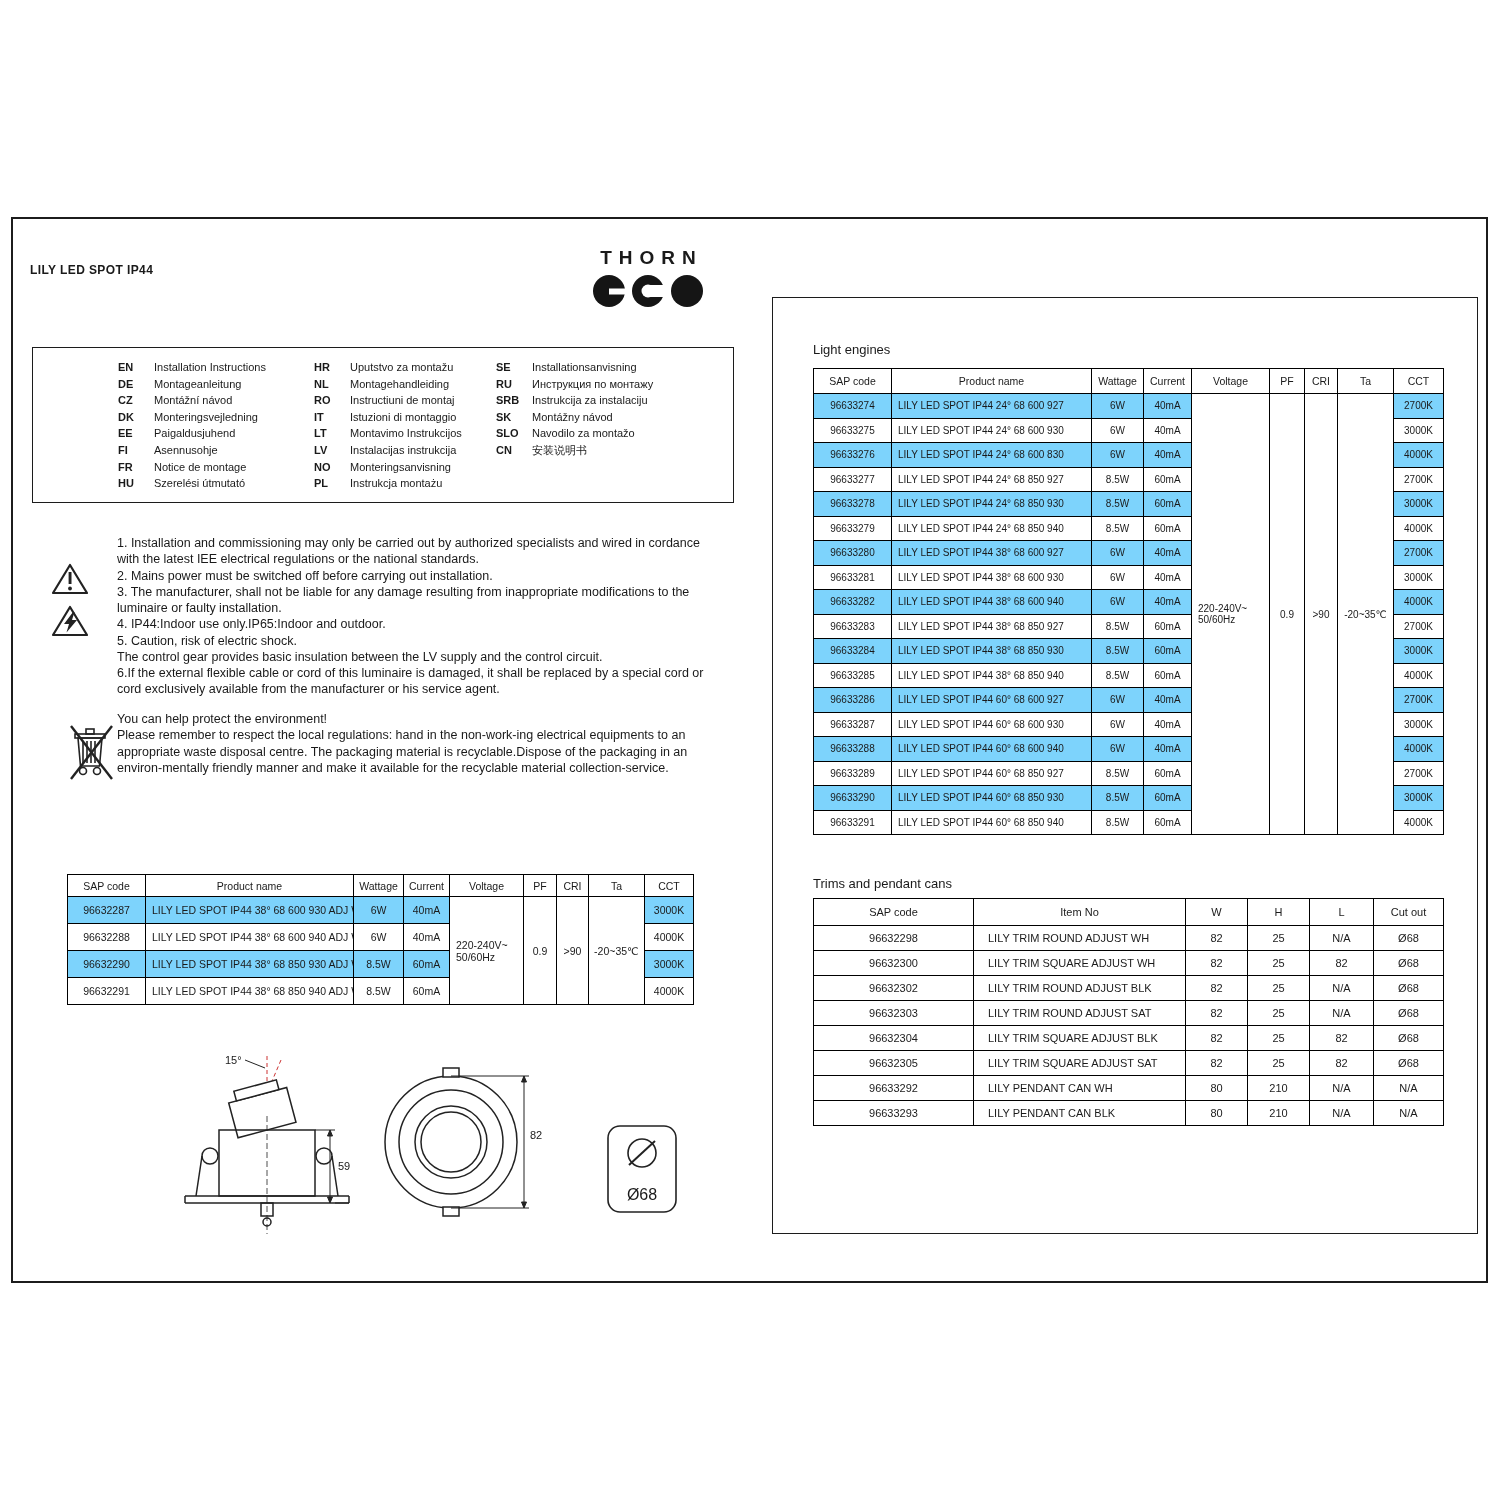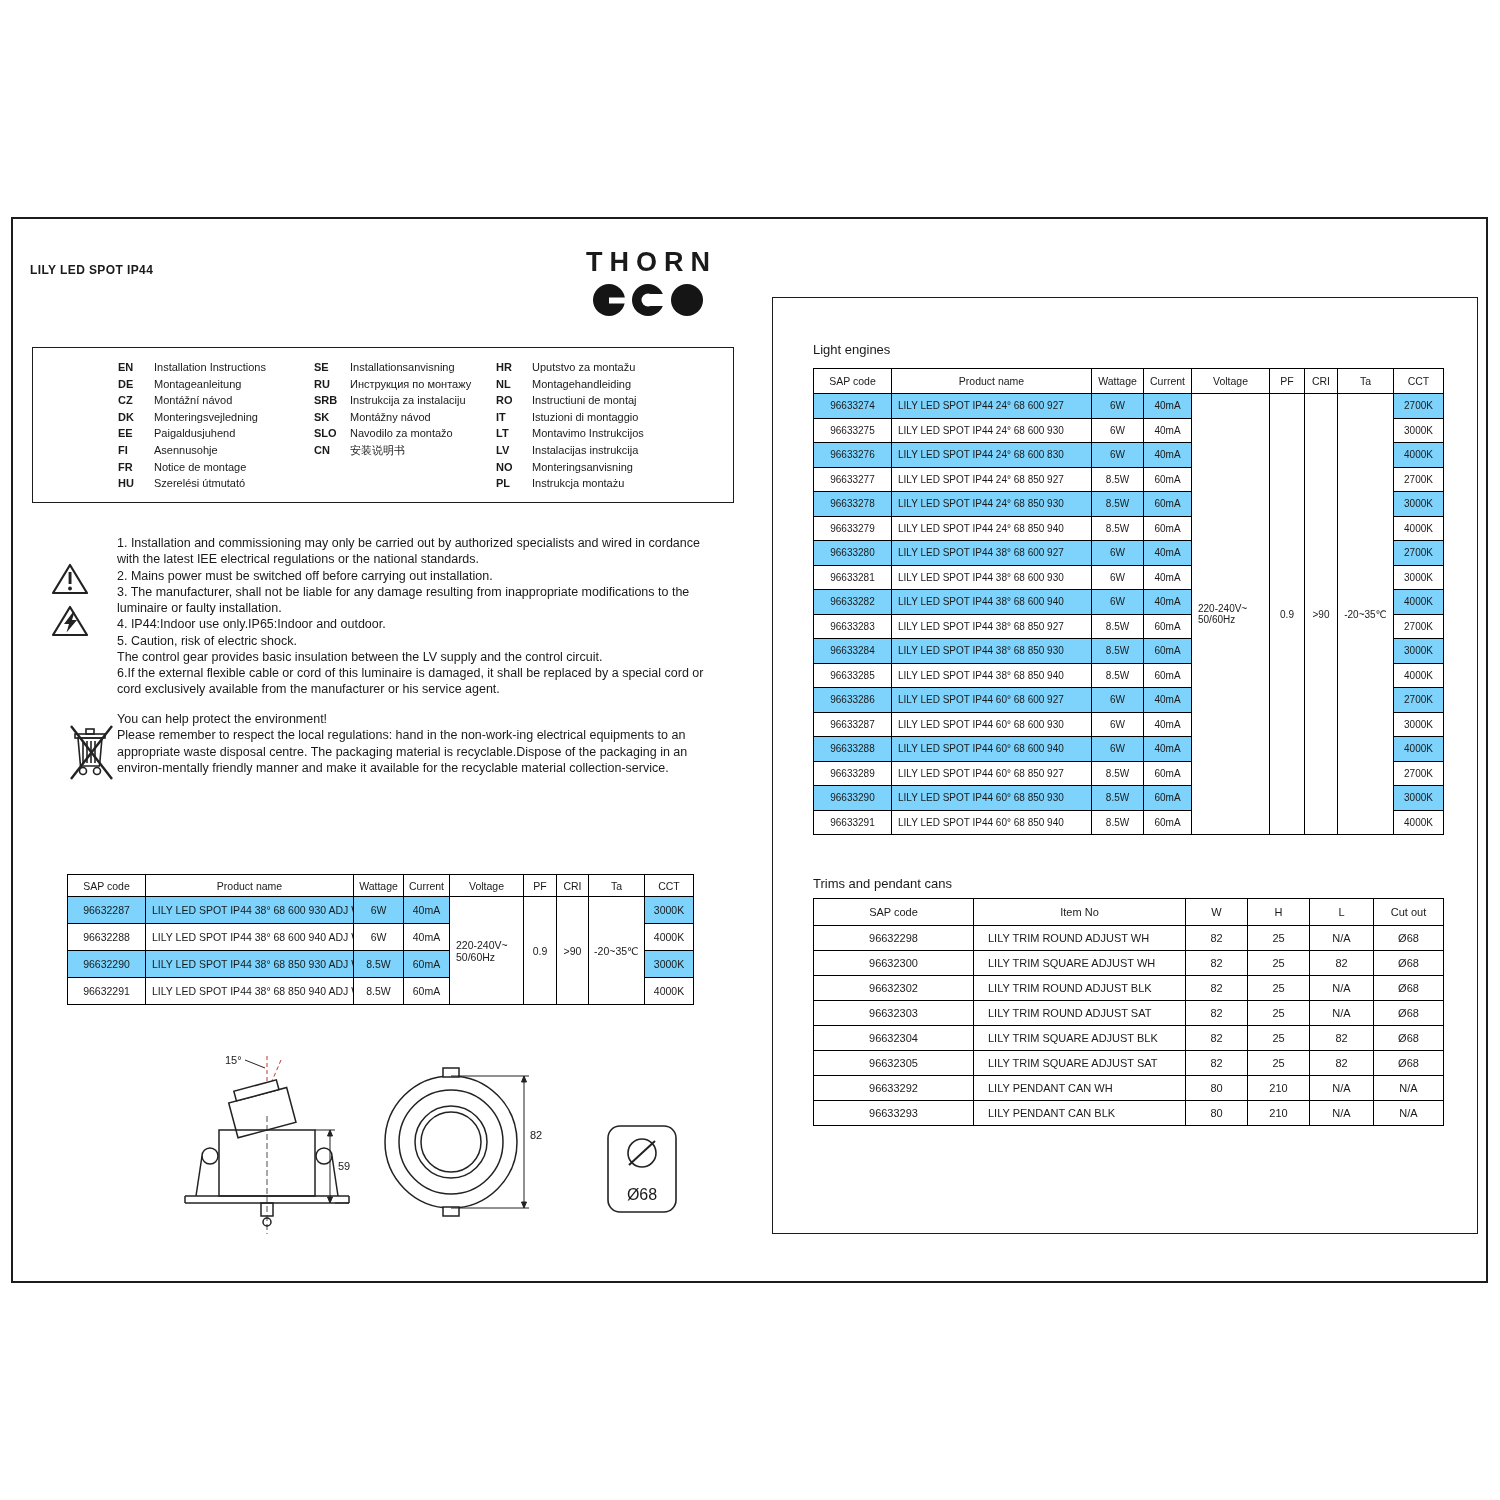--- a/index.html
+++ b/index.html
@@ -8,21 +8,21 @@
     width:1500px; height:1500px; position:relative; overflow:hidden;
     font-family:"Liberation Sans","DejaVu Sans",sans-serif; color:#1a1a1a;
   }
   .abs { position:absolute; }
   .sheet {
     position:absolute; left:11px; top:217px; width:1477px; height:1066px;
     border:2px solid #1c1c1c; background:#fff;
   }
   .title { left:17px; top:44px; font-size:12px; font-weight:bold; letter-spacing:.4px; }
   .logo { left:548px; top:28px; width:174px; text-align:center; }
-  .brand-text { font-size:27px; font-weight:bold; letter-spacing:7px; padding-left:7px; }
+  .brand-text { font-size:19px; font-weight:bold; letter-spacing:7px; padding-left:7px; }
   .eco-mark { margin-top:2px; }
 
   .langbox {
     left:19px; top:128px; width:702px; height:156px; border:1.5px solid #1c1c1c;
     display:flex; padding:12px 0 10px 85px;
   }
   .lang-col { display:flex; flex-direction:column; gap:1px; }
   .lang-col:nth-child(1){ width:196px; } .lang-col:nth-child(2){ width:182px; } .lang-col:nth-child(3){ width:200px; }
   .lang-row { display:flex; font-size:11px; line-height:1.42; }
   .lang-code { font-weight:bold; width:36px; flex:none; }
@@ -114,20 +114,54 @@
           <span class="lang-code">FR</span>
           <span class="lang-name">Notice de montage</span>
         </div>
         <div class="lang-row">
           <span class="lang-code">HU</span>
           <span class="lang-name">Szerelési útmutató</span>
         </div>
       </div>
       <div class="lang-col">
         <div class="lang-row">
+          <span class="lang-code">HR</span>
+          <span class="lang-name">Uputstvo za montažu</span>
+        </div>
+        <div class="lang-row">
+          <span class="lang-code">NL</span>
+          <span class="lang-name">Montagehandleiding</span>
+        </div>
+        <div class="lang-row">
+          <span class="lang-code">RO</span>
+          <span class="lang-name">Instructiuni de montaj</span>
+        </div>
+        <div class="lang-row">
+          <span class="lang-code">IT</span>
+          <span class="lang-name">Istuzioni di montaggio</span>
+        </div>
+        <div class="lang-row">
+          <span class="lang-code">LT</span>
+          <span class="lang-name">Montavimo Instrukcijos</span>
+        </div>
+        <div class="lang-row">
+          <span class="lang-code">LV</span>
+          <span class="lang-name">Instalacijas instrukcija</span>
+        </div>
+        <div class="lang-row">
+          <span class="lang-code">NO</span>
+          <span class="lang-name">Monteringsanvisning</span>
+        </div>
+        <div class="lang-row">
+          <span class="lang-code">PL</span>
+          <span class="lang-name">Instrukcja montażu</span>
+        </div>
+      </div>
+      <div class="lang-col">
+        <div class="lang-row">
           <span class="lang-code">SE</span>
           <span class="lang-name">Installationsanvisning</span>
         </div>
         <div class="lang-row">
           <span class="lang-code">RU</span>
           <span class="lang-name">Инструкция по монтажу</span>
         </div>
         <div class="lang-row">
           <span class="lang-code">SRB</span>
           <span class="lang-name">Instrukcija za instalaciju</span>
@@ -136,54 +170,20 @@
           <span class="lang-code">SK</span>
           <span class="lang-name">Montážny návod</span>
         </div>
         <div class="lang-row">
           <span class="lang-code">SLO</span>
           <span class="lang-name">Navodilo za montažo</span>
         </div>
         <div class="lang-row">
           <span class="lang-code">CN</span>
           <span class="lang-name">安装说明书</span>
-        </div>
-      </div>
-      <div class="lang-col">
-        <div class="lang-row">
-          <span class="lang-code">HR</span>
-          <span class="lang-name">Uputstvo za montažu</span>
-        </div>
-        <div class="lang-row">
-          <span class="lang-code">NL</span>
-          <span class="lang-name">Montagehandleiding</span>
-        </div>
-        <div class="lang-row">
-          <span class="lang-code">RO</span>
-          <span class="lang-name">Instructiuni de montaj</span>
-        </div>
-        <div class="lang-row">
-          <span class="lang-code">IT</span>
-          <span class="lang-name">Istuzioni di montaggio</span>
-        </div>
-        <div class="lang-row">
-          <span class="lang-code">LT</span>
-          <span class="lang-name">Montavimo Instrukcijos</span>
-        </div>
-        <div class="lang-row">
-          <span class="lang-code">LV</span>
-          <span class="lang-name">Instalacijas instrukcija</span>
-        </div>
-        <div class="lang-row">
-          <span class="lang-code">NO</span>
-          <span class="lang-name">Monteringsanvisning</span>
-        </div>
-        <div class="lang-row">
-          <span class="lang-code">PL</span>
-          <span class="lang-name">Instrukcja montażu</span>
         </div>
       </div>
     </div>
 
   <svg class="abs warn-icons" width="40" height="80" viewBox="0 0 40 80">
     <g>
       <path d="M19 4 L36 32 L2 32 Z" fill="none" stroke="#222" stroke-width="2.2" stroke-linejoin="round"></path>
       <rect x="17.6" y="11" width="2.9" height="12" fill="#222"></rect>
       <circle cx="19" cy="27.5" r="1.9" fill="#222"></circle>
     </g>

